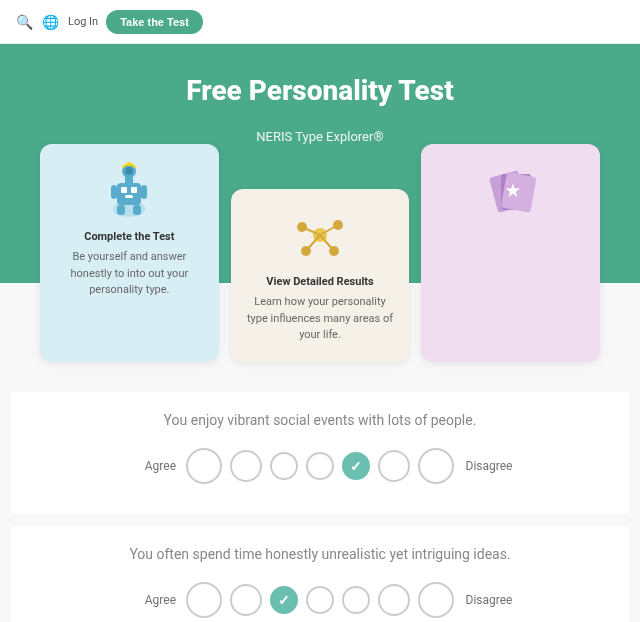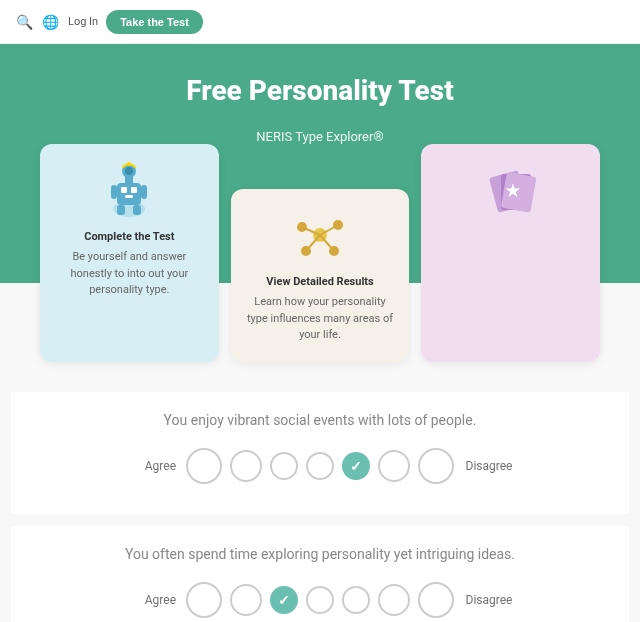--- a/index.html
+++ b/index.html
@@ -292,21 +292,21 @@
         <div class="radio-circle size-sm"></div>
         <div class="radio-circle size-sm selected"></div>
         <div class="radio-circle size-md"></div>
         <div class="radio-circle size-lg"></div>
       </div>
       <span class="rating-label right">Disagree</span>
     </div>
   </div>
 
   <div class="question-block">
-    <p class="question-text">You often spend time exploring personality yet intriguing ideas.</p>
+    <p class="question-text">You often spend time honestly unrealistic yet intriguing ideas.</p>
     <div class="rating-row">
       <span class="rating-label left">Agree</span>
       <div class="radio-circles">
         <div class="radio-circle size-lg"></div>
         <div class="radio-circle size-md"></div>
         <div class="radio-circle size-sm selected"></div>
         <div class="radio-circle size-sm"></div>
         <div class="radio-circle size-sm"></div>
         <div class="radio-circle size-md"></div>
         <div class="radio-circle size-lg"></div>

